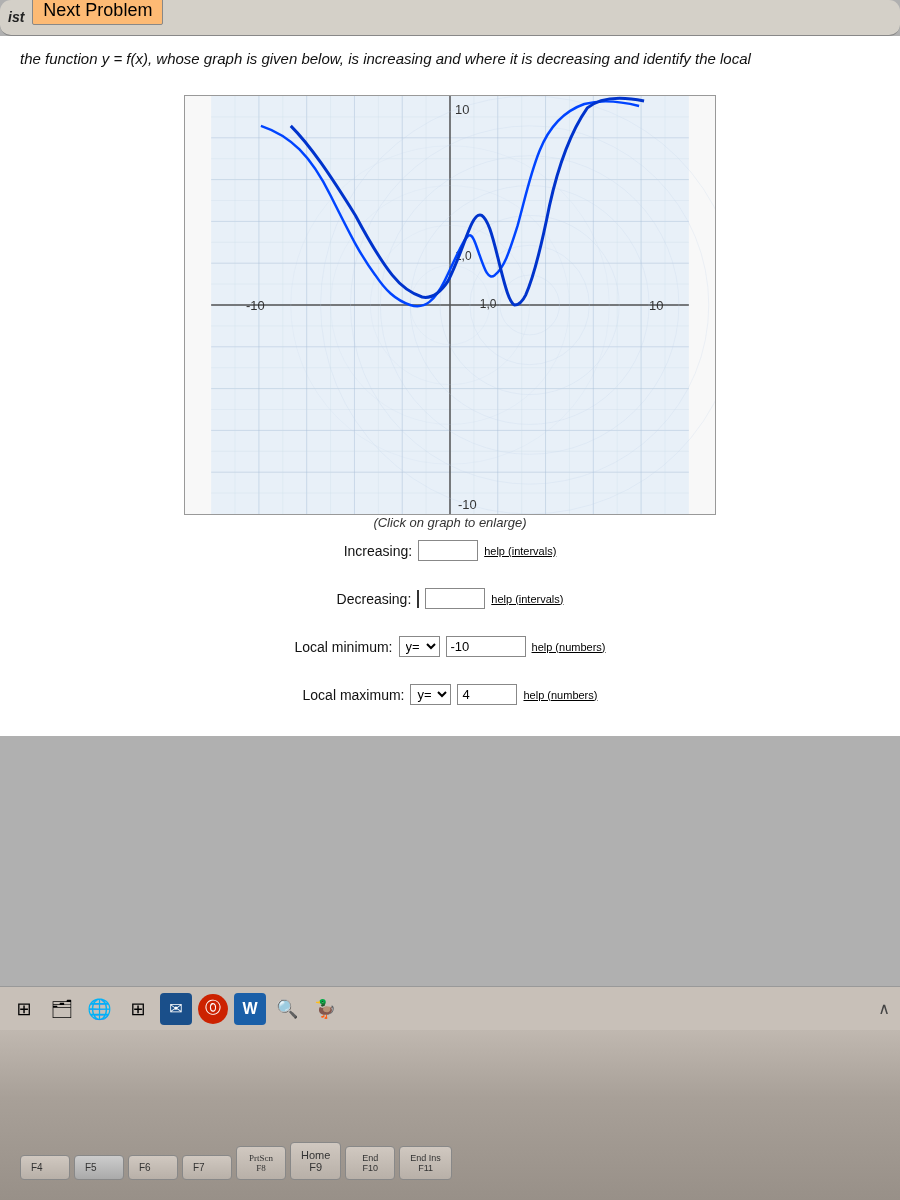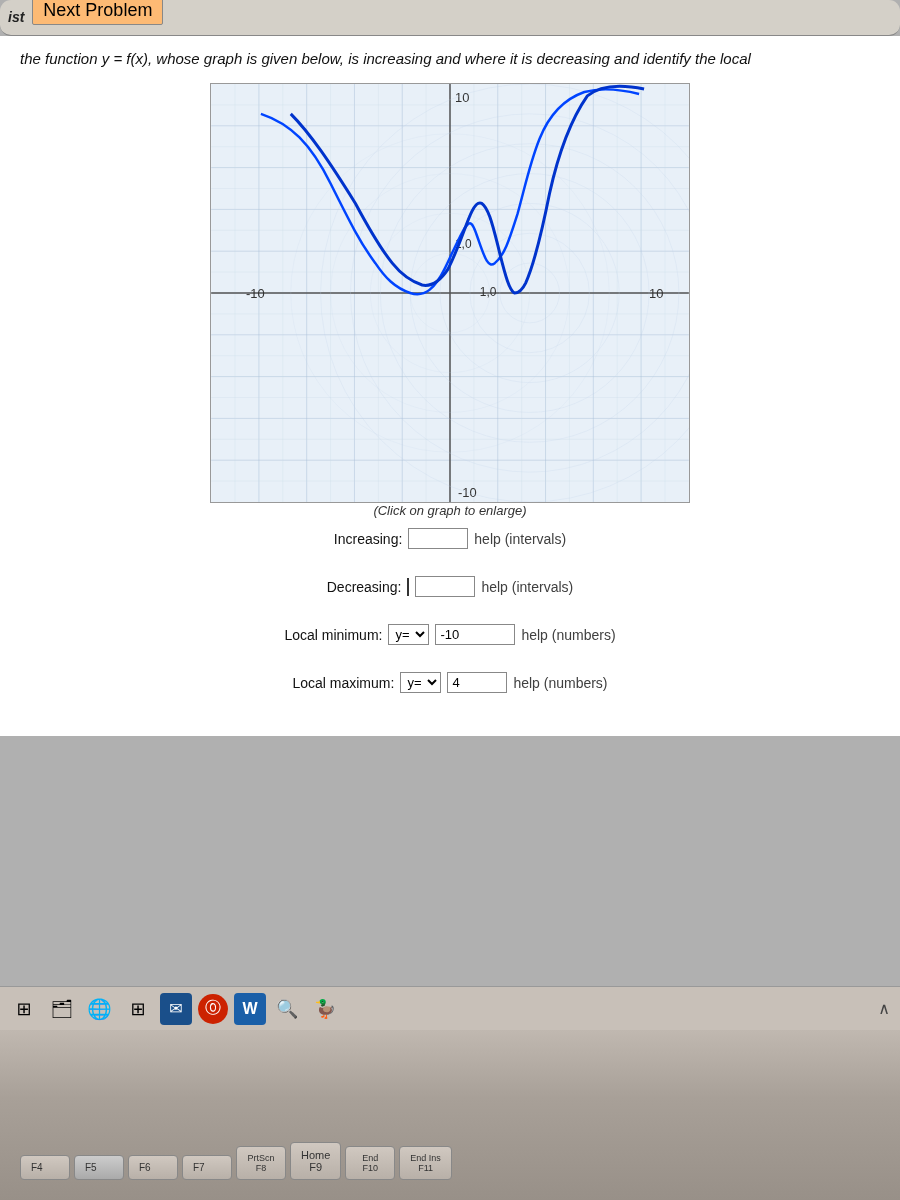--- a/index.html
+++ b/index.html
@@ -41,34 +41,34 @@
     
     .main-content {
       background: #ffffff;
       padding: 14px 20px 14px 20px;
       min-height: 700px;
     }
 
     .problem-text {
       font-size: 15px;
       color: #111;
-      margin-bottom: 16px;
+      margin-bottom: 28px;
       font-style: italic;
     }
 
     
     .graph-wrapper {
       display: flex;
       flex-direction: column;
       align-items: center;
       margin-bottom: 10px;
     }
 
     .graph-container {
-      width: 480px;
+      width: 532px;
       height: 420px;
       border: 1px solid #999;
       background: #f8f8f8;
       position: relative;
       cursor: pointer;
       overflow: hidden;
     }
 
     .graph-caption {
       font-size: 13px;
@@ -100,22 +100,23 @@
       font-size: 13px;
       width: 60px;
       background: #fff;
     }
 
     .answer-input-wide {
       width: 80px;
     }
 
     .help-link {
-      color: #404040;
-      font-size: 14px;
+      color: #000000;
+      text-decoration: underline;
+      font-size: 11px;
       cursor: pointer;
     }
 
     .select-field {
       border: 1px solid #888;
       font-size: 13px;
       padding: 1px 2px;
       background: #fff;
       cursor: pointer;
     }
@@ -389,18 +390,18 @@
   <div class="taskbar-icon">🦆</div>
   <span class="chevron-up">∧</span>
 </div>
 
 <div class="keyboard-area">
   <div class="key-group">
     <div class="key fn-key">F4</div>
     <div class="key fn-key" style="background:linear-gradient(180deg,#ccc 0%,#aaa 100%);">F5</div>
     <div class="key fn-key">F6</div>
     <div class="key fn-key">F7</div>
-    <div class="key fn-key key-wide" style="font-size:9px; text-align:center;">PrtScn<br>F8</div>
+    <div class="key fn-key key-wide" style="font-size:9px; text-align:center;font-family:Liberation Serif, serif;">PrtScn<br>F8</div>
     <div class="key fn-key key-wide" style="font-size:11px; text-align:center;">Home<br>F9</div>
     <div class="key fn-key key-wide" style="font-size:9px; text-align:center;">End<br>F10</div>
     <div class="key fn-key key-wide" style="font-size:9px; text-align:center;">End Ins<br>F11</div>
   </div>
 </div>
 
 </body></html>

